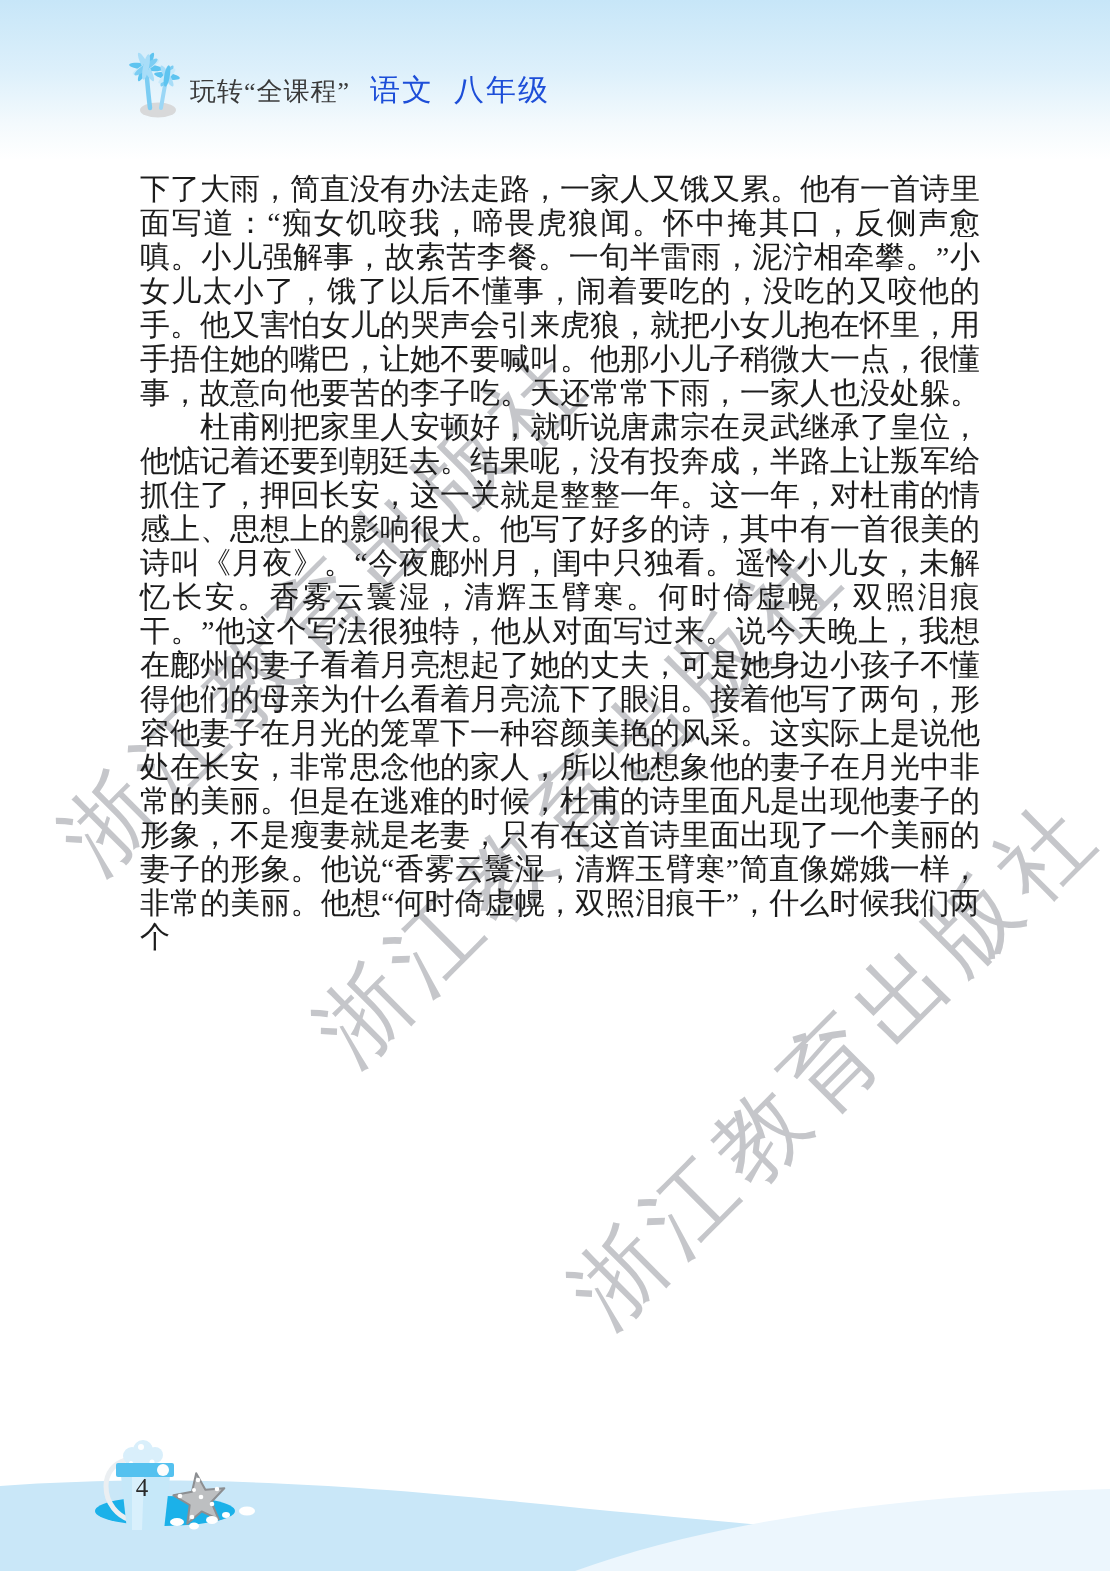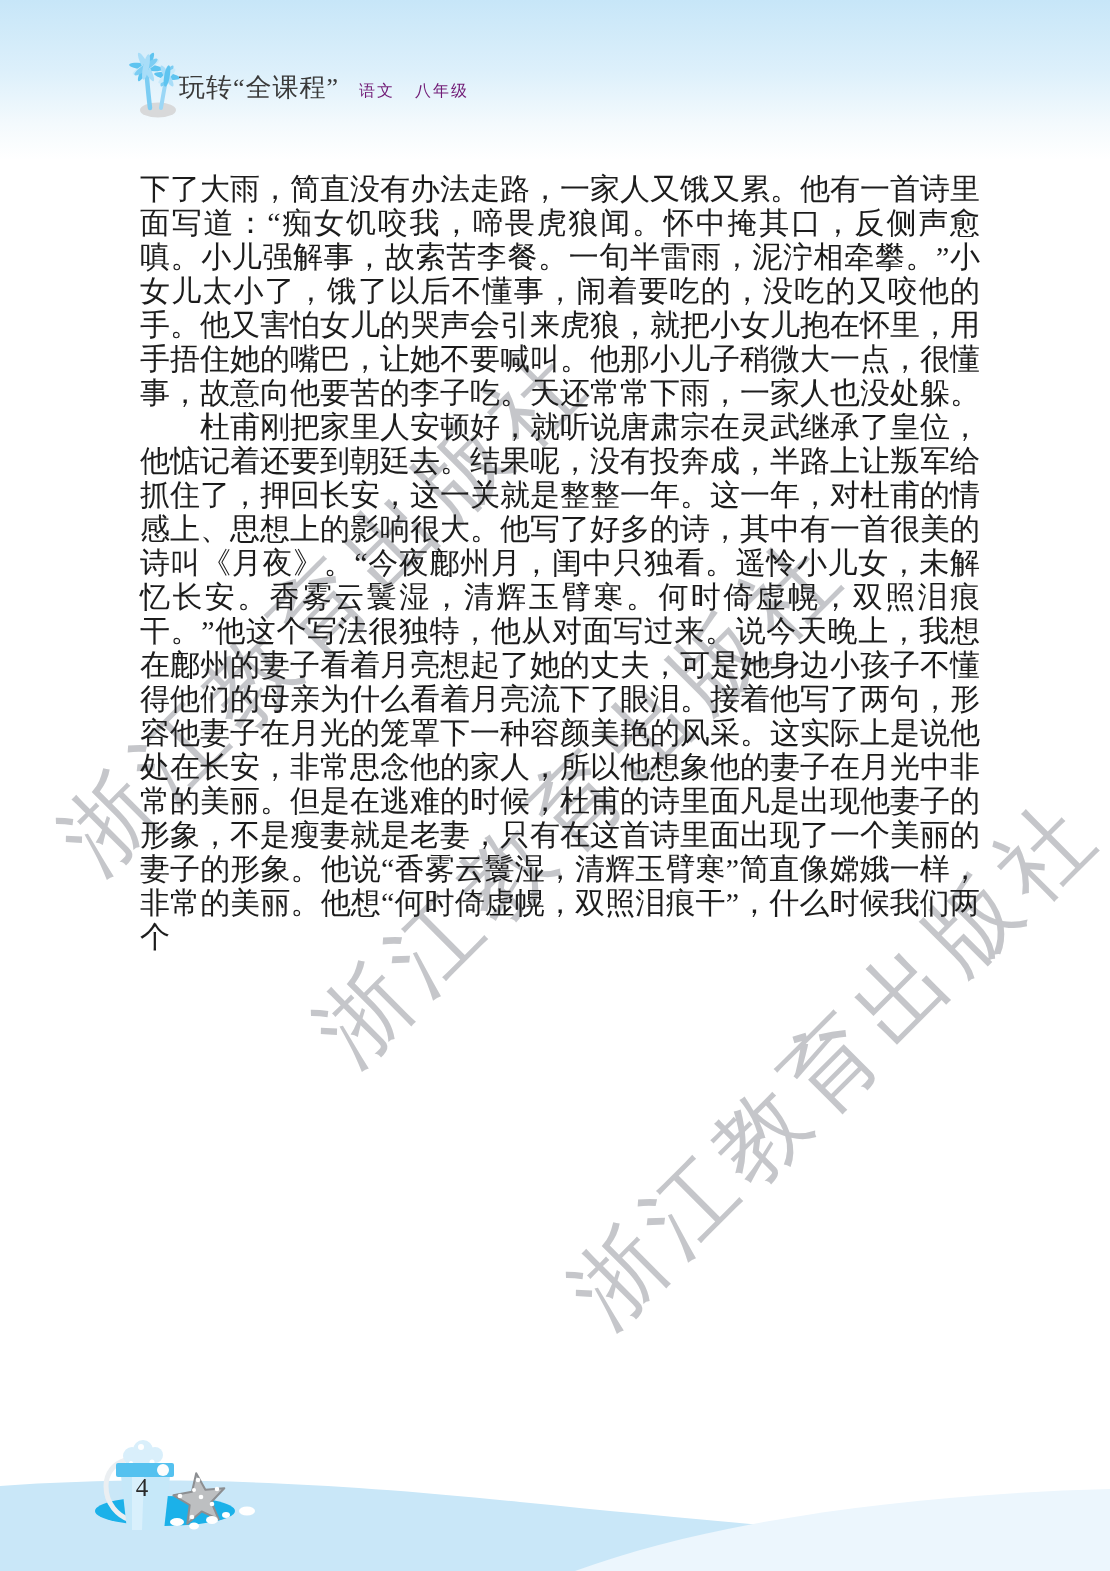--- a/index.html
+++ b/index.html
@@ -7,24 +7,24 @@
     position:relative; width:1110px; height:1571px; overflow:hidden; background:#ffffff;
     font-family:"Liberation Serif","DejaVu Serif",serif;
   }
   
   .top-gradient{
     position:absolute; left:0; top:0; width:1110px; height:160px;
     background:linear-gradient(180deg,#c7e6f8 0%, #ddf0fb 45%, #f4fafd 78%, #ffffff 100%);
   }
   
   .header-text{
-    position:absolute; left:179px; top:70px; display:flex; align-items:baseline; z-index:3;
+    position:absolute; left:190px; top:70px; display:flex; align-items:baseline; z-index:3;
   }
   .series-title{ font-size:26px; color:#3a3a3a; letter-spacing:1px; }
-  .subject-label,.grade-label{ font-size:16px; color:#701a75; margin-left:20px; letter-spacing:2px; }
+  .subject-label,.grade-label{ font-size:30px; color:#1d4ed8; margin-left:20px; letter-spacing:2px; }
   .logo{ position:absolute; left:120px; top:48px; z-index:3; }
   
   .wm{
     position:absolute; white-space:nowrap; font-size:90px; letter-spacing:10px;
     color:#91949a; opacity:0.52; z-index:1; pointer-events:none;
     transform:translate(-50%,-50%) rotate(-45deg);
     font-family:"Liberation Serif","DejaVu Serif",serif;
   }
   .wm-a{ left:325px; top:608px; }
   .wm-b{ left:580px; top:800px; }

